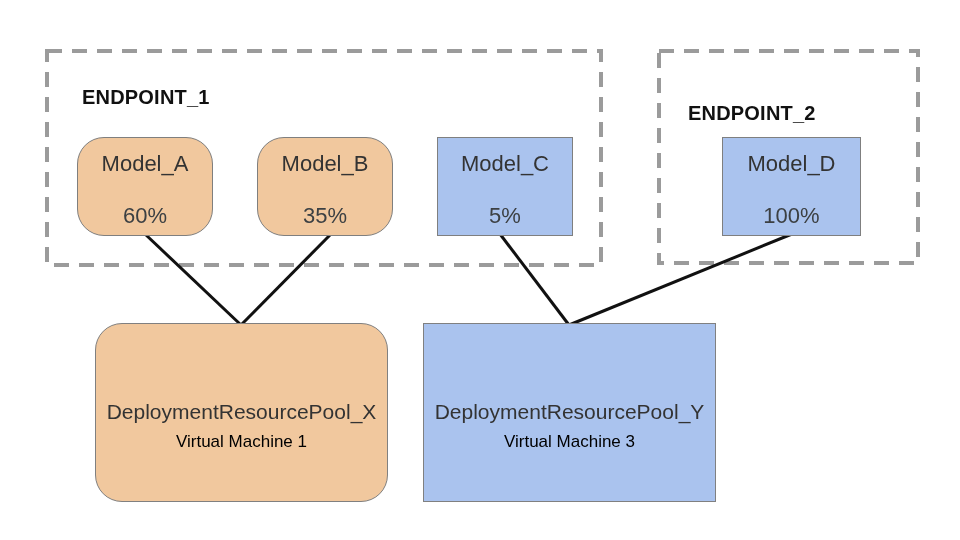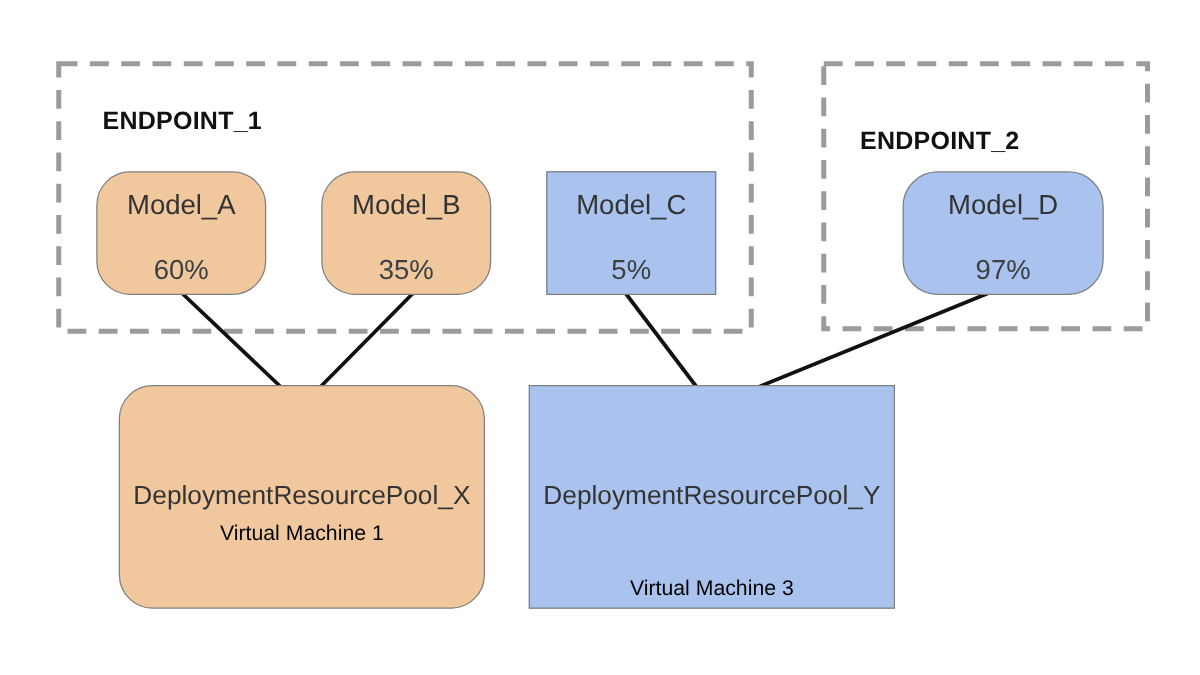--- a/index.html
+++ b/index.html
@@ -50,21 +50,21 @@
     line-height: 26px;
     white-space: nowrap;
   }
   .model-pct {
     font-size: 22px;
     color: #3c4043;
     line-height: 22px;
   }
   .pool-box {
     position: absolute;
-    top: 308px;
+    top: 323px;
     width: 293px;
     height: 179px;
     box-sizing: border-box;
     border: 1.5px solid #808080;
     display: flex;
     flex-direction: column;
     align-items: center;
     padding-top: 74px;
   }
   .pool-name {
@@ -110,28 +110,28 @@
   <div class="model-box fill-orange" style="left:257px;">
     <div class="model-name">Model_B</div>
     <div class="model-pct">35%</div>
   </div>
 
   <div class="model-box fill-blue" style="left:437px;">
     <div class="model-name">Model_C</div>
     <div class="model-pct">5%</div>
   </div>
 
-  <div class="model-box fill-blue" style="left:722px; width:161px;border-radius:28px;">
+  <div class="model-box fill-blue" style="left:722px; width:139px;">
     <div class="model-name">Model_D</div>
-    <div class="model-pct">97%</div>
+    <div class="model-pct">100%</div>
   </div>
 
   <div class="pool-box fill-orange" style="left:95px;">
     <div class="pool-name">DeploymentResourcePool_X</div>
     <div class="pool-machine">Virtual Machine 1</div>
   </div>
 
-  <div class="pool-box fill-blue" style="left:423px;gap:44px;">
+  <div class="pool-box fill-blue" style="left:423px;">
     <div class="pool-name">DeploymentResourcePool_Y</div>
     <div class="pool-machine">Virtual Machine 3</div>
   </div>
 
 </div>
 
 </body></html>

